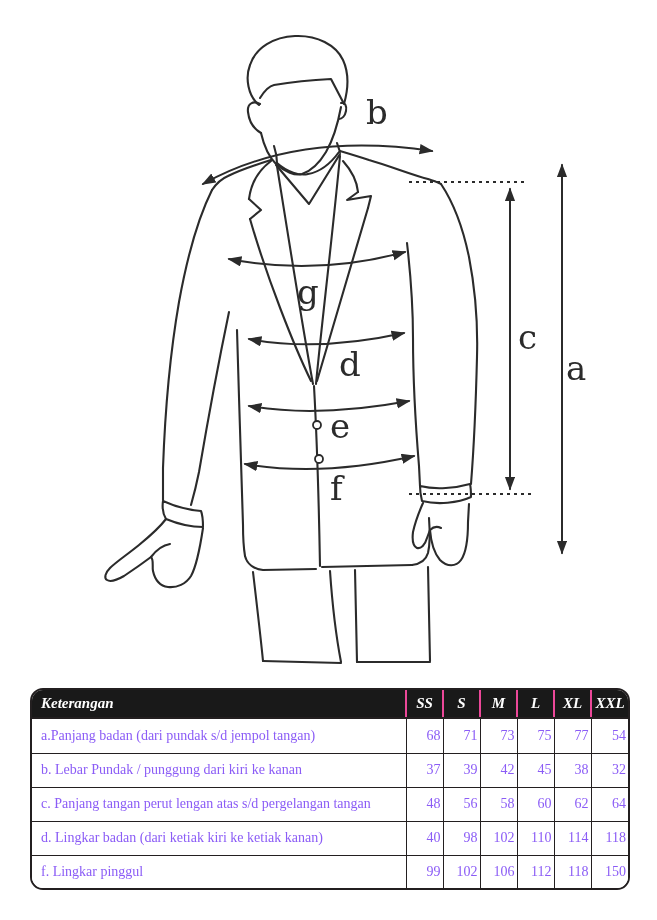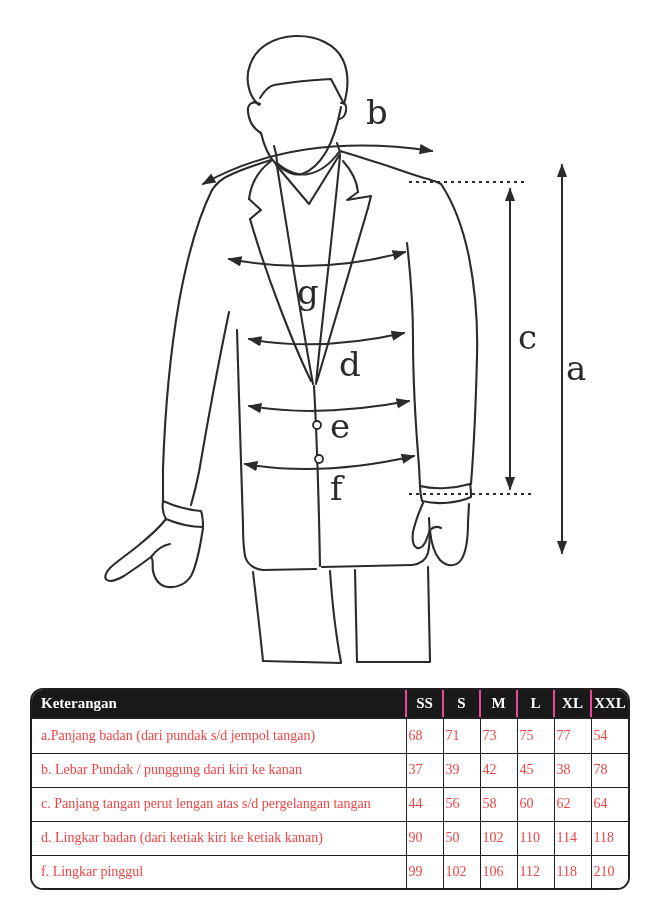--- a/index.html
+++ b/index.html
@@ -30,32 +30,32 @@
   .size-table-wrap{
     position:absolute;left:30px;top:688px;width:600px;height:202px;
     border:2.5px solid var(--border_color);border-radius:13px;overflow:hidden;
     box-sizing:border-box;background:#fff;
   }
   table.size-table{
     width:100%;height:100%;border-collapse:collapse;table-layout:fixed;
   }
   .size-table th,.size-table td{
     border:1.8px solid var(--border_color);
-    font-size:14px;color:#ef4444;padding:0 2px;
+    font-size:14px;color:#8b5cf6;padding:0 2px;
   }
   .size-table thead th{
     background:var(--header_bg);color:var(--header_text);
     border-color:var(--header_bg);border-bottom:2px solid var(--border_color);
-    font-size:15px;font-weight:700;height:27px;text-align:center;
+    font-size:15px;font-weight:700;height:27px;text-align:center;font-style:italic;
   }
   .size-table thead th:not(:first-child){border-left:2px solid #ec4899;}
   .size-table thead th.desc,.size-table td.desc{
     text-align:left;padding-left:9px;width:362px;
   }
-  .size-table td{text-align:left;background:#fff;}
+  .size-table td{text-align:right;background:#fff;}
   .size-table tbody td.desc{font-size:14px;}
   
   .size-table tr > *:first-child{border-left:none;}
   .size-table tr > *:last-child{border-right:none;}
   .size-table thead th{border-top:none;}
   .size-table tbody tr:last-child td{border-bottom:none;}
 </style>
 </head>
 <body>
 
@@ -170,45 +170,45 @@
           <td>77</td>
           <td>54</td>
         </tr>
         <tr>
           <td class="desc">b. Lebar Pundak / punggung dari kiri ke kanan</td>
           <td>37</td>
           <td>39</td>
           <td>42</td>
           <td>45</td>
           <td>38</td>
-          <td>78</td>
+          <td>32</td>
         </tr>
         <tr>
           <td class="desc">c. Panjang tangan perut lengan atas s/d pergelangan tangan</td>
-          <td>44</td>
+          <td>48</td>
           <td>56</td>
           <td>58</td>
           <td>60</td>
           <td>62</td>
           <td>64</td>
         </tr>
         <tr>
           <td class="desc">d. Lingkar badan (dari ketiak kiri ke ketiak kanan)</td>
-          <td>90</td>
-          <td>50</td>
+          <td>40</td>
+          <td>98</td>
           <td>102</td>
           <td>110</td>
           <td>114</td>
           <td>118</td>
         </tr>
         <tr>
           <td class="desc">f. Lingkar pinggul</td>
           <td>99</td>
           <td>102</td>
           <td>106</td>
           <td>112</td>
           <td>118</td>
-          <td>210</td>
+          <td>150</td>
         </tr>
       </tbody>
     </table>
   </div>
 </div>
 
 </body></html>

